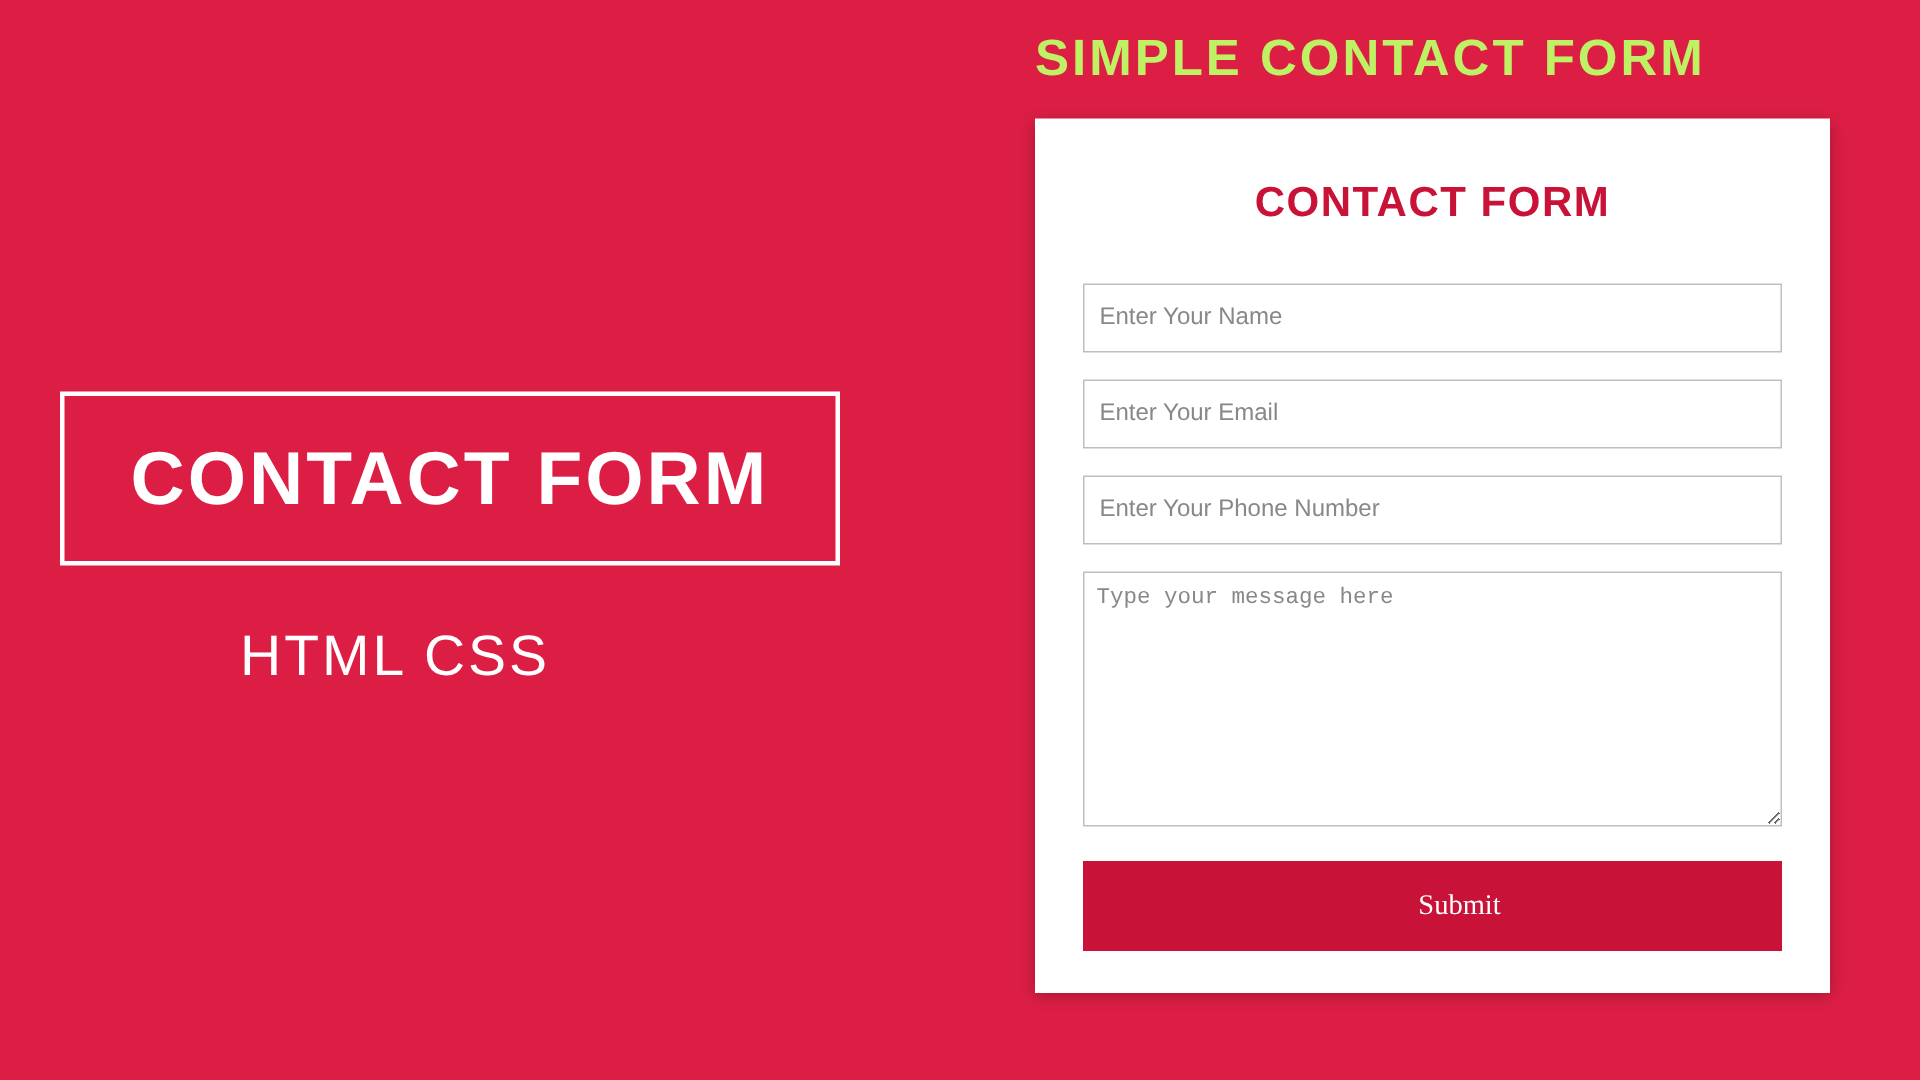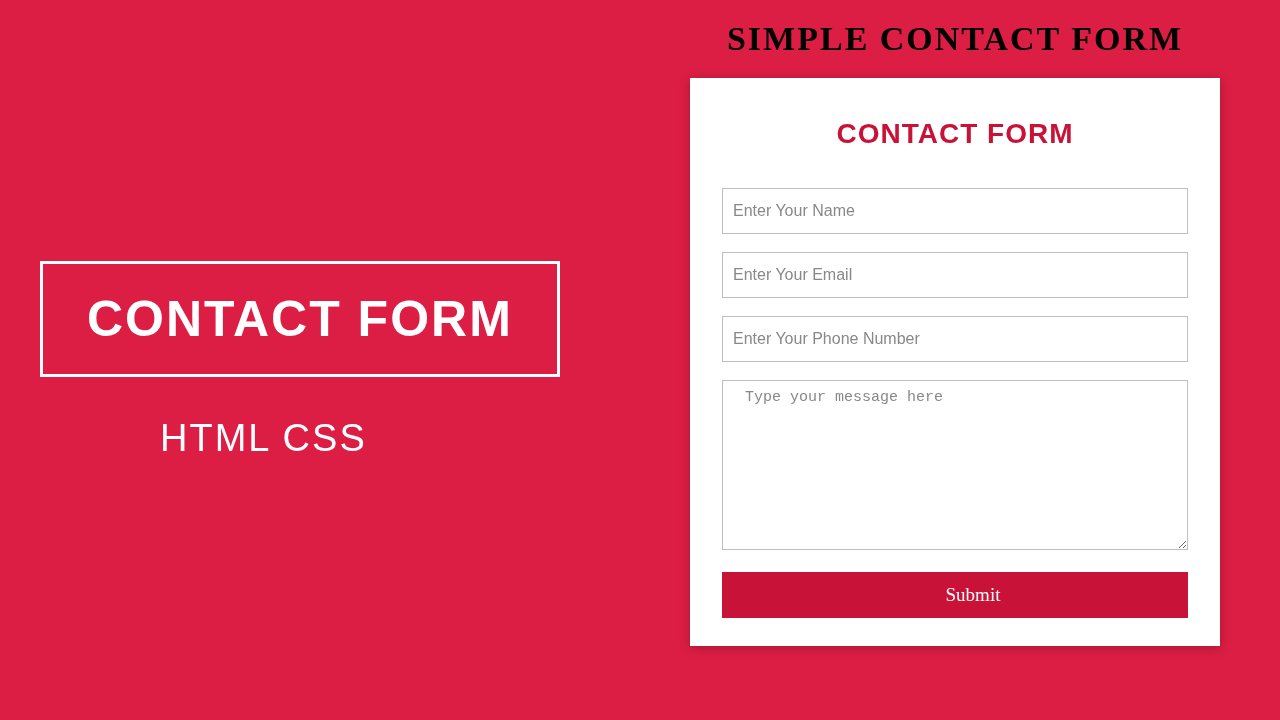--- a/index.html
+++ b/index.html
@@ -44,27 +44,26 @@
       margin-left: 120px;
       letter-spacing: 2px;
     }
     .right-section {
       position: absolute;
       right: 60px;
       top: 20px;
       width: 530px;
     }
     .right-header {
-      color: #000000;
+      color: #bef264;
       font-weight: 900;
       font-size: 34px;
       letter-spacing: 2px;
-      text-align: center;
       margin-bottom: 20px;
-      font-family: Liberation Serif, serif;
+      font-family: Liberation Sans, sans-serif;
     }
     .form-card {
       background: #ffffff;
       padding: 40px 32px 28px 32px;
       box-shadow: 0 2px 10px rgba(0,0,0,0.25);
     }
     .form-title {
       color: #c81238;
       font-weight: 900;
       font-size: 28px;
@@ -86,34 +85,34 @@
     }
     .text-input::placeholder {
       color: #888;
       font-weight: 400;
     }
     .textarea-input {
       width: 100%;
       height: 170px;
       border: 1px solid #bfbfbf;
       margin-bottom: 18px;
-      padding: 8px 22px;
+      padding: 8px 8px;
       font-size: 15px;
       font-family: "Courier New", monospace;
       color: #666;
       outline: none;
       resize: both;
     }
     .textarea-input::placeholder {
       color: #888;
       font-family: "Courier New", monospace;
     }
     .submit-btn {
       width: 100%;
-      height: 46px;
+      height: 60px;
       background: #c81238;
       color: #ffffff;
       border: none;
       font-size: 19px;
       font-family: Georgia, serif;
       cursor: pointer;
       padding-left: 36px;
     }
   </style>
 </head>

